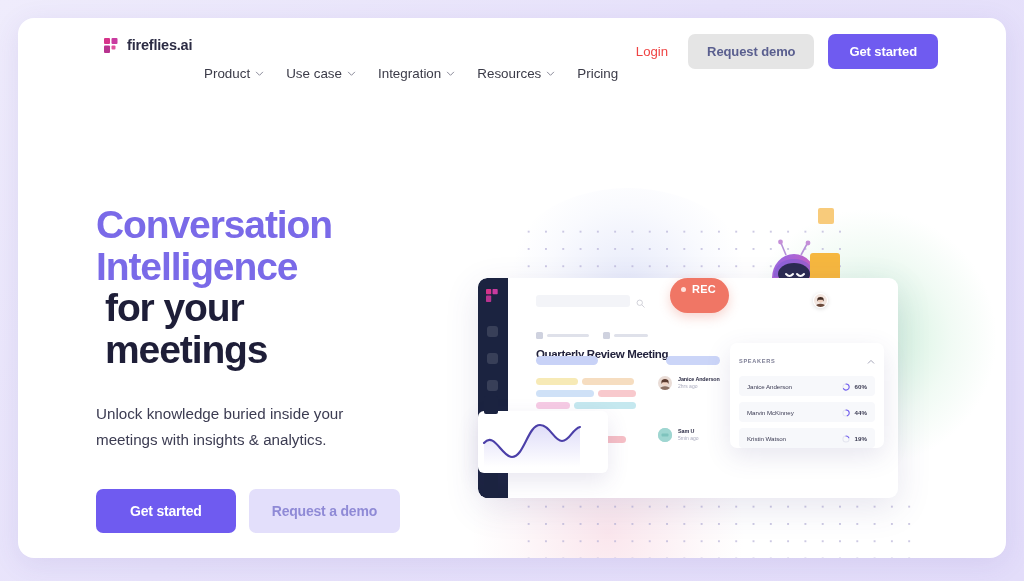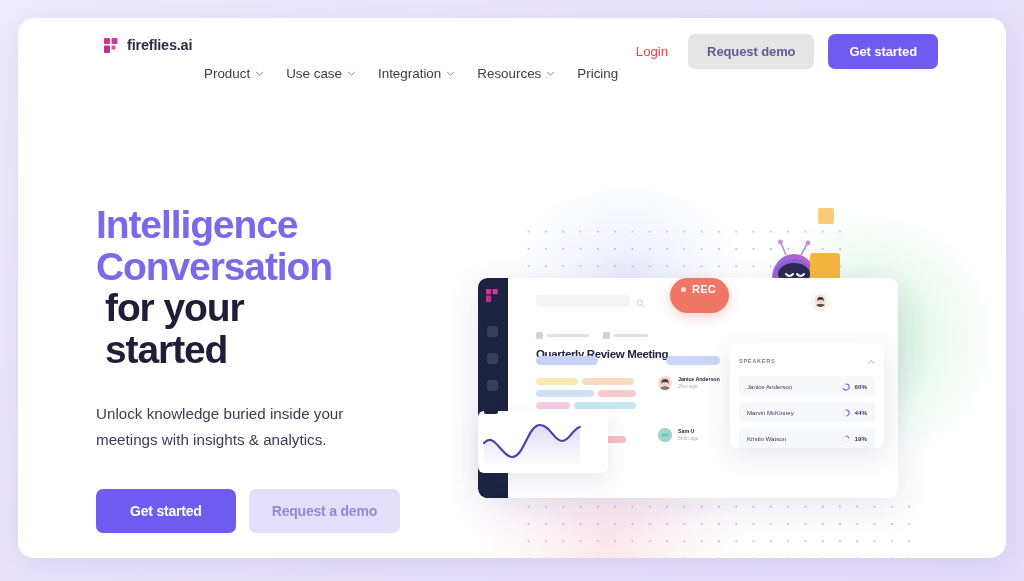--- a/index.html
+++ b/index.html
@@ -243,24 +243,24 @@
 
       <div class="nav-right">
         <span class="login-link">Login</span>
         <button class="btn-demo">Request demo</button>
         <button class="btn-start">Get started</button>
       </div>
     </div>
 
     <div class="hero-left">
       <h1 class="headline">
+        <span class="hl-purple">Conversation</span>
         <span class="hl-purple">Intelligence</span>
-        <span class="hl-purple">Conversation</span>
         <span class="hl-dark">for your</span>
-        <span class="hl-dark">started</span>
+        <span class="hl-dark">meetings</span>
       </h1>
       <p class="subtitle">Unlock knowledge buried inside your meetings with insights &amp; analytics.</p>
       <div class="cta-row">
         <button class="cta-primary">Get started</button>
         <button class="cta-secondary">Request a demo</button>
       </div>
     </div>
 
     <div class="hero-art">
       <div class="glow-blue"></div>

